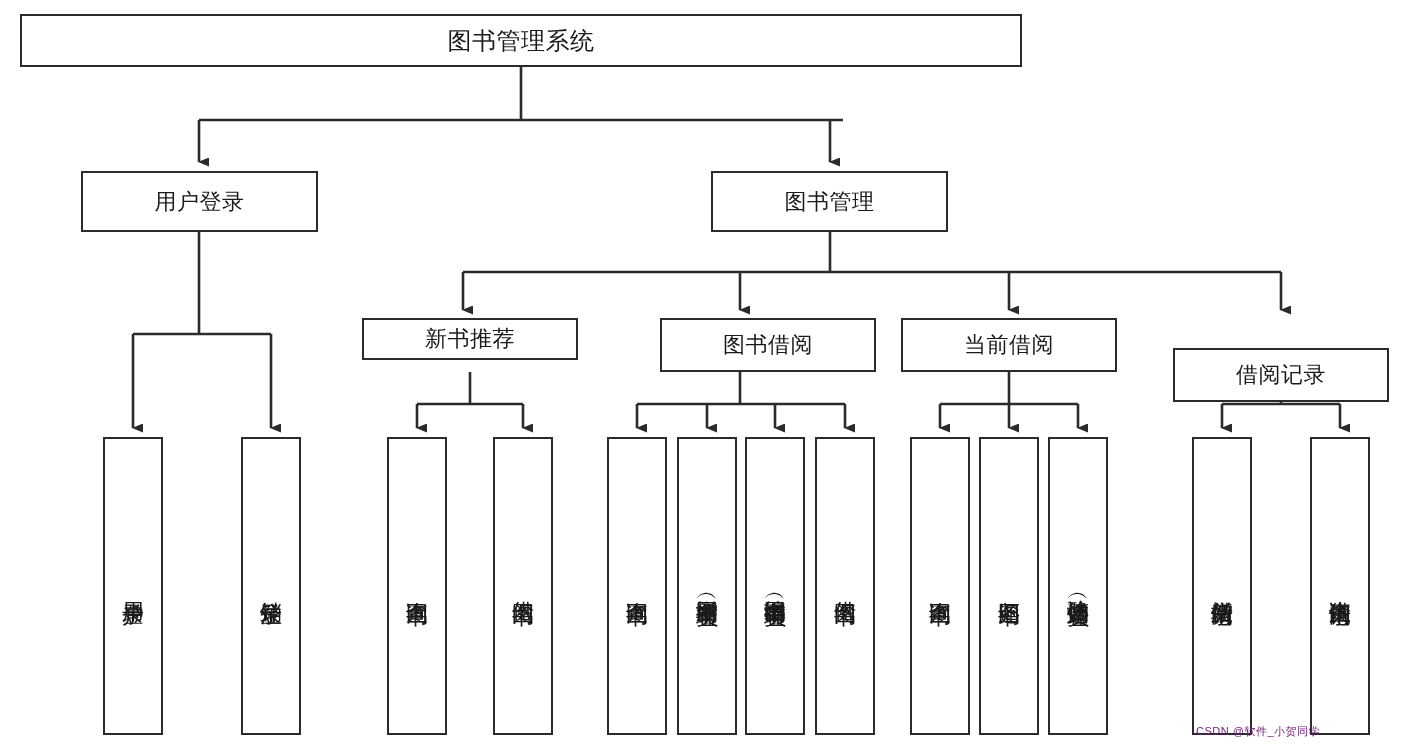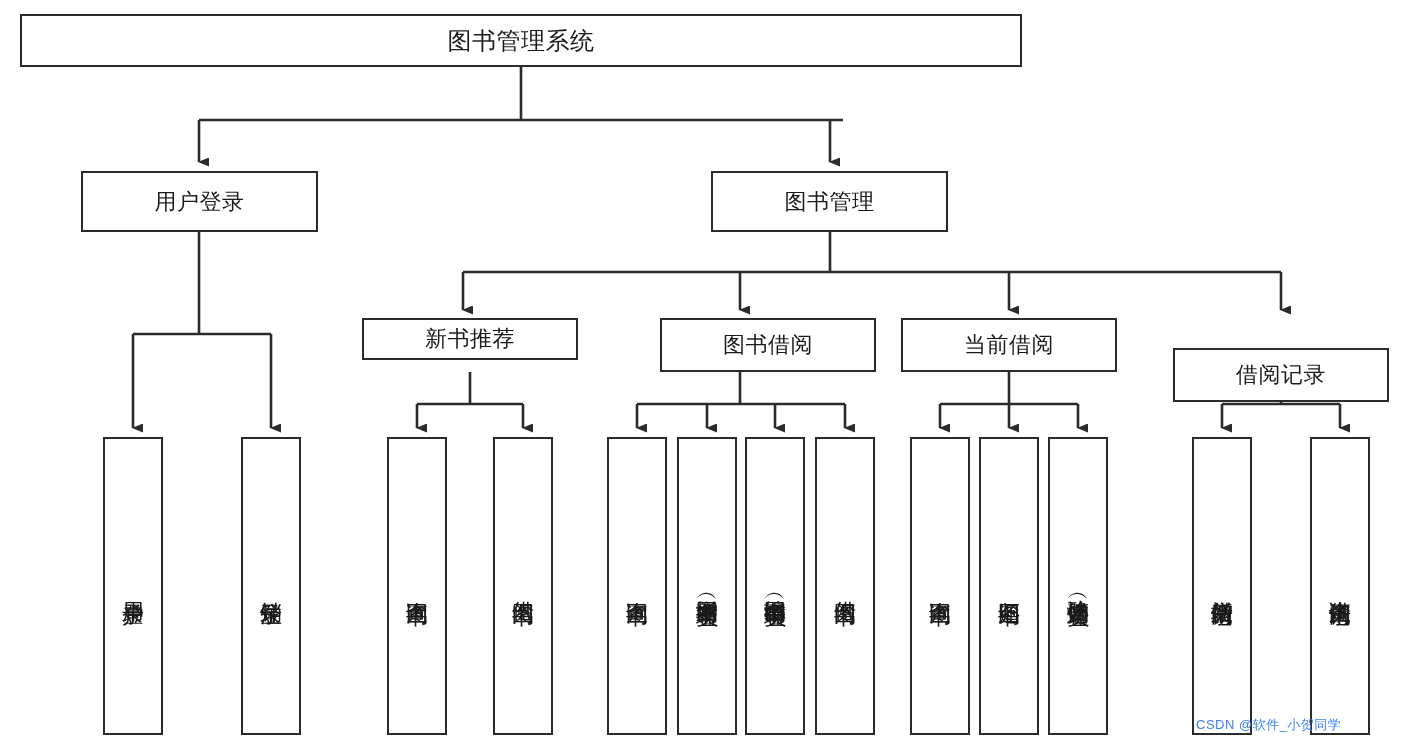--- a/index.html
+++ b/index.html
@@ -56,25 +56,26 @@
     justify-content: center;
     align-items: center;
   }
   .node-v .vtext {
     writing-mode: vertical-rl;
     text-orientation: upright;
     white-space: nowrap;
   }
   .watermark {
     position: absolute;
-    font-size: 13px;
-    color: #3b82f6;
+    font-size: 11px;
+    color: #701a75;
     letter-spacing: 0.5px;
     white-space: nowrap;
     user-select: none;
+    margin-top: 8px;
   }
 </style>
 </head>
 <body>
 
 <div id="diagram-root">
 
   <svg class="wires" viewBox="0 0 1405 747">
     <defs>
       <marker id="arrowhead" markerWidth="9" markerHeight="11" refX="4.5" refY="10" orient="auto" markerUnits="userSpaceOnUse">

